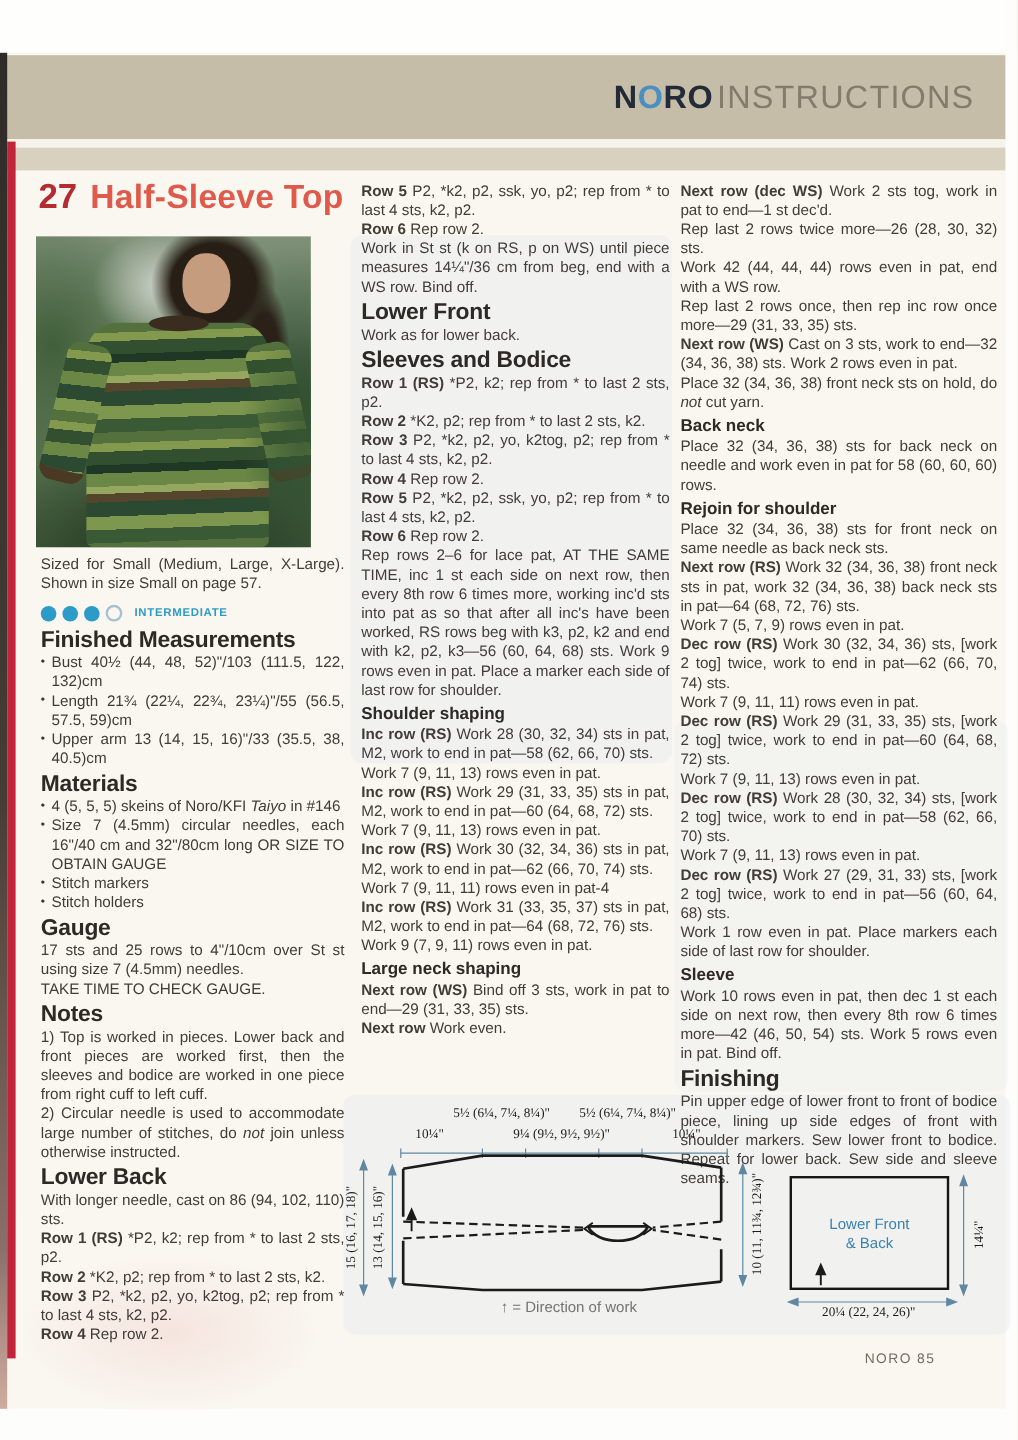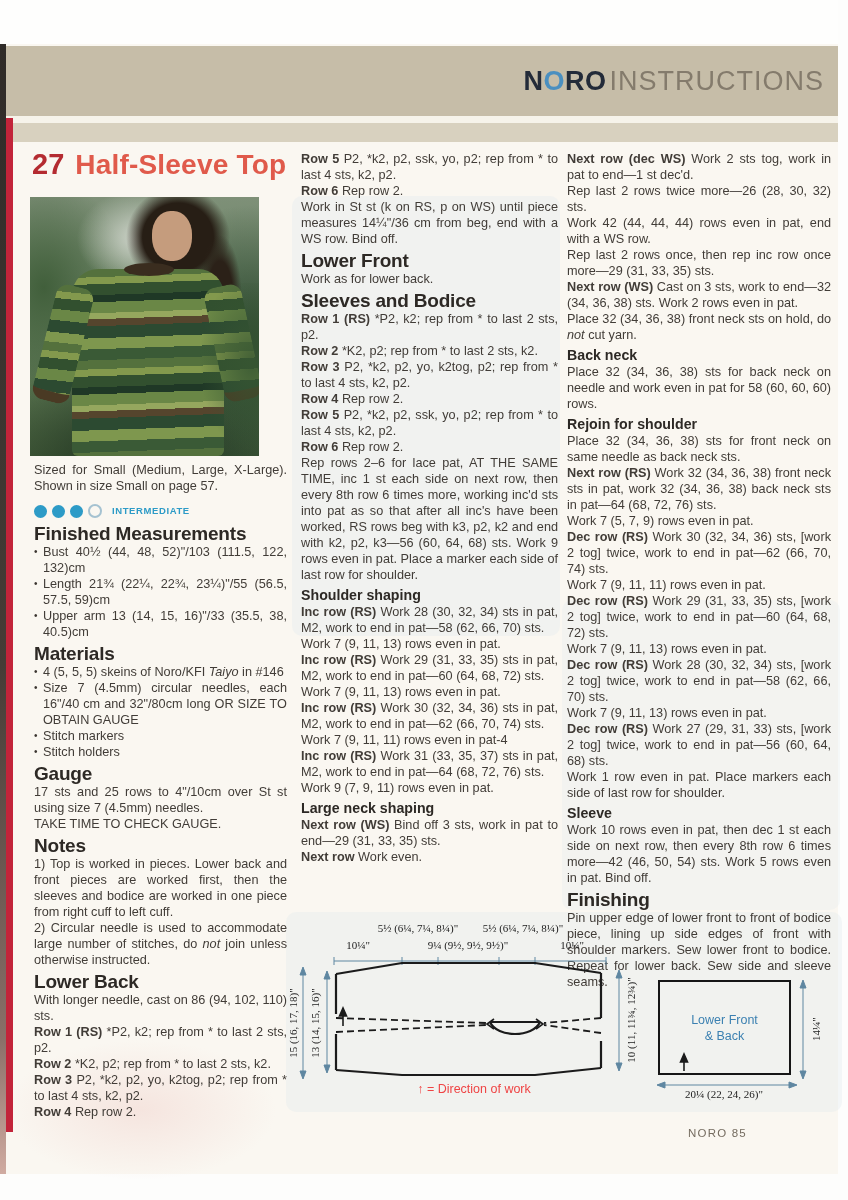--- a/index.html
+++ b/index.html
@@ -1,20 +1,20 @@
 <!DOCTYPE html>
 <html><head>
 <meta charset="utf-8">
 <style>
   html,body{margin:0;padding:0;background:#e9e5dd;}
   .page{position:relative;width:848px;height:1200px;margin:0 auto;background:#fefefd;
         overflow:hidden;font-family:"Liberation Sans","DejaVu Sans",sans-serif;}
   .paper{position:absolute;left:0;top:44px;width:848px;height:1130px;background:#faf7f1;}
   .band{position:absolute;left:0;top:46px;width:838px;height:70px;background:#c6bda8;
-        display:flex;align-items:center;justify-content:flex-end;padding-right:14px;box-sizing:border-box;}
+        display:flex;align-items:center;justify-content:flex-end;padding-right:26px;box-sizing:border-box;}
   .band-line{position:absolute;left:0;top:116px;width:838px;height:7px;background:#f6f3ea;}
   .band-sub{position:absolute;left:0;top:123px;width:838px;height:19px;background:#d8d1bf;}
   .right-sliver{position:absolute;left:838px;top:0;width:10px;height:1200px;background:#fdfdfc;}
   .bottom-white{position:absolute;left:0;top:1174px;width:848px;height:26px;background:#fdfdfc;}
   .edge-dark{position:absolute;left:0;top:44px;width:6px;height:1130px;z-index:5;
              background:linear-gradient(180deg,#2f2b28 0%,#463c36 55%,#8a6f68 88%,#d0aba1 100%);}
   .edge-red{position:absolute;left:6px;top:118px;width:7px;height:1014px;background:#c2243a;z-index:5;}
 
   .brand{font-size:27px;font-weight:bold;color:#232b39;letter-spacing:.5px;}
   .brand .o{color:#4a8fc0;}
@@ -78,26 +78,26 @@
   .slab{margin-left:5px;font-size:9.5px;font-weight:bold;color:#2d9bc7;letter-spacing:.6px;}
 
   
   .schem{position:absolute;z-index:2;}
   .schem1{left:288px;top:922px;width:352px;height:182px;}
   .schem2{left:650px;top:938px;width:198px;height:168px;}
   .slabel{position:absolute;font-family:"Liberation Serif","DejaVu Serif",serif;
           font-size:11px;color:#1c1c1c;white-space:nowrap;text-align:center;}
   .rot{transform:rotate(-90deg);}
   .s1-legend{position:absolute;left:86px;top:160px;width:200px;text-align:center;
-             font-size:12.5px;font-weight:500;color:#ef4444;}
+             font-size:12.5px;font-weight:500;color:#737373;}
   .s2-rect{position:absolute;left:8px;top:42px;width:133px;height:95px;border:2.5px solid #161616;
            box-sizing:border-box;display:flex;align-items:center;justify-content:center;}
   .s2-label{color:#3b80b1;font-size:12.5px;line-height:16px;text-align:center;}
 
-  .footer{position:absolute;left:688px;top:1127px;width:124px;z-index:2;text-align:left;
+  .footer{position:absolute;left:688px;top:1127px;width:124px;z-index:2;text-align:center;
           font-size:11.5px;color:#756c60;letter-spacing:1.2px;}
 </style>
 </head>
 <body>
 
 <div class="page">
   <div class="paper"></div>
 
   <div class="tint tint-a"></div>
   <div class="tint tint-b"></div>

